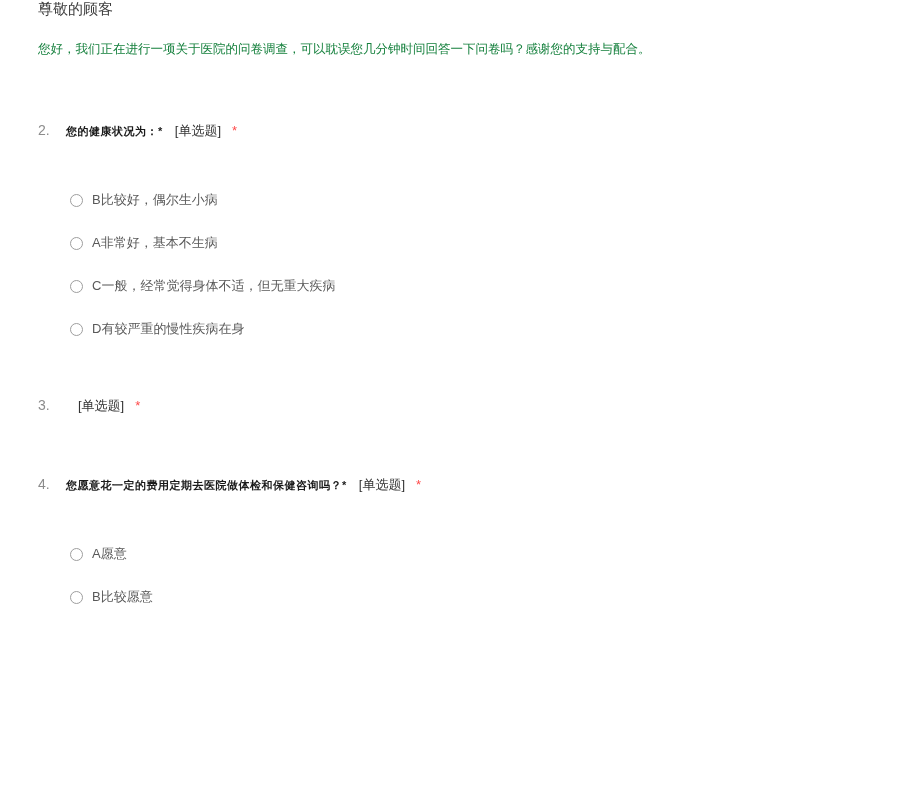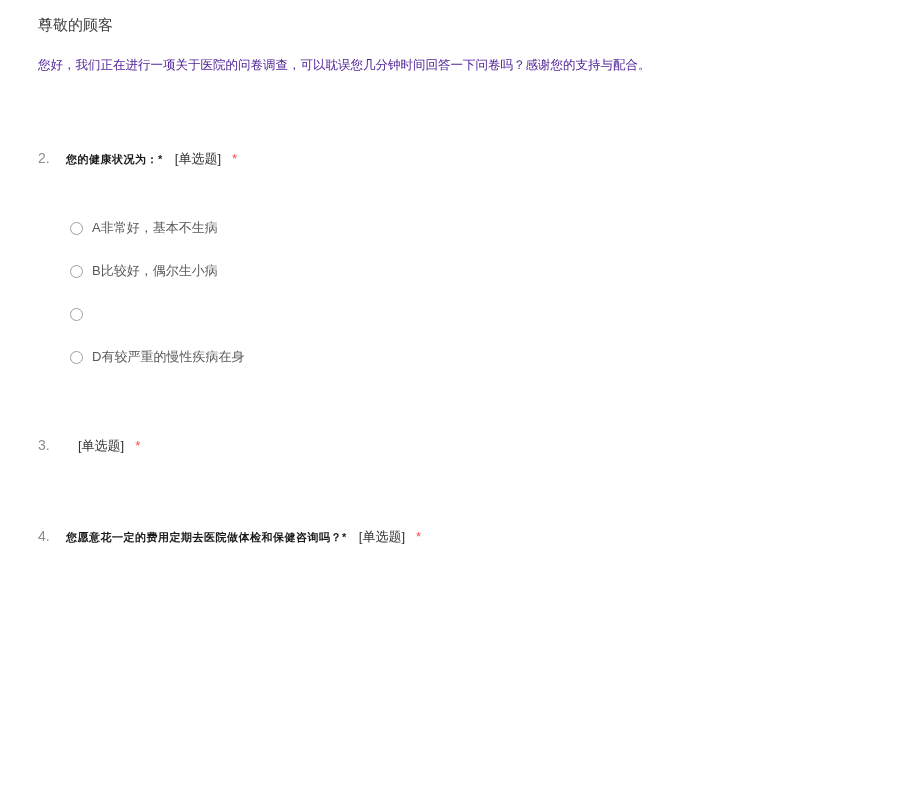--- a/index.html
+++ b/index.html
@@ -4,35 +4,35 @@
 <style>
   * { margin: 0; padding: 0; box-sizing: border-box; }
   html, body {
     width: 900px;
     height: 800px;
     overflow: hidden;
     background: #ffffff;
     font-family: "Liberation Sans", "DejaVu Sans", sans-serif;
   }
   .page {
-    padding: 17px 38px 0 38px;
+    padding: 1px 38px 0 38px;
     width: 900px;
     height: 800px;
     overflow: hidden;
   }
   .survey-title {
     font-size: 15px;
     font-weight: 400;
     color: #3f3f3f;
     line-height: 16px;
   }
   .survey-intro {
     margin-top: 25px;
     font-size: 12.5px;
-    color: #4c1d95;
+    color: #15803d;
     line-height: 14px;
   }
   .question {
     margin-top: 65px;
   }
   .question + .question {
     margin-top: 60px;
   }
   .q-head {
     display: flex;
@@ -48,21 +48,20 @@
   .q-title {
     font-size: 11px;
     font-weight: 700;
     color: #1a1a1a;
     letter-spacing: 0.5px;
   }
   .q-tag {
     font-size: 13px;
     color: #333333;
     margin-left: 12px;
-    margin-top: 12px;
   }
   .q-star {
     font-size: 13px;
     color: #ff4a4a;
     margin-left: 11px;
     font-weight: 400;
   }
   .options {
     margin-top: 52px;
     padding-left: 32px;
@@ -102,28 +101,29 @@
   <div class="question">
     <div class="q-head">
       <span class="q-num">2.</span>
       <span class="q-title">您的健康状况为：*</span>
       <span class="q-tag">[单选题]</span>
       <span class="q-star">*</span>
     </div>
     <div class="options">
       <div class="option">
         <span class="radio"></span>
+        <span class="opt-label">B比较好，偶尔生小病</span>
+      </div>
+      <div class="option">
+        <span class="radio"></span>
         <span class="opt-label">A非常好，基本不生病</span>
       </div>
       <div class="option">
         <span class="radio"></span>
-        <span class="opt-label">B比较好，偶尔生小病</span>
-      </div>
-      <div class="option">
-        <span class="radio"></span>
+        <span class="opt-label">C一般，经常觉得身体不适，但无重大疾病</span>
       </div>
       <div class="option">
         <span class="radio"></span>
         <span class="opt-label">D有较严重的慢性疾病在身</span>
       </div>
     </div>
   </div>
 
   <div class="question">
     <div class="q-head">
@@ -133,15 +133,26 @@
     </div>
   </div>
 
   <div class="question">
     <div class="q-head">
       <span class="q-num">4.</span>
       <span class="q-title">您愿意花一定的费用定期去医院做体检和保健咨询吗？*</span>
       <span class="q-tag">[单选题]</span>
       <span class="q-star">*</span>
     </div>
+    <div class="options">
+      <div class="option">
+        <span class="radio"></span>
+        <span class="opt-label">A愿意</span>
+      </div>
+      <div class="option">
+        <span class="radio"></span>
+        <span class="opt-label">B比较愿意</span>
+      </div>
+
+    </div>
   </div>
 
 </div>
 
 </body></html>

